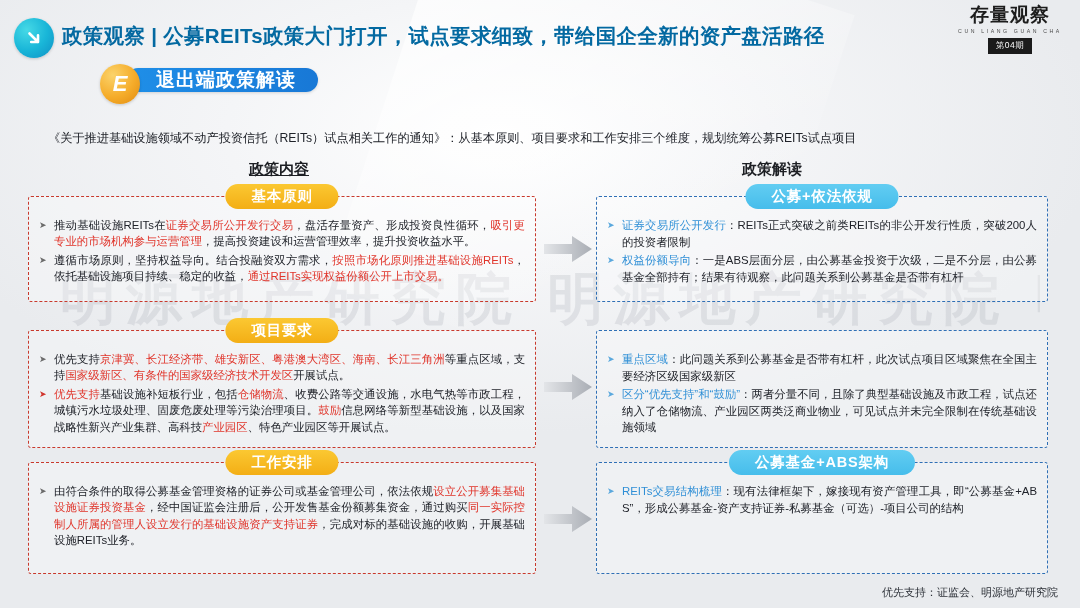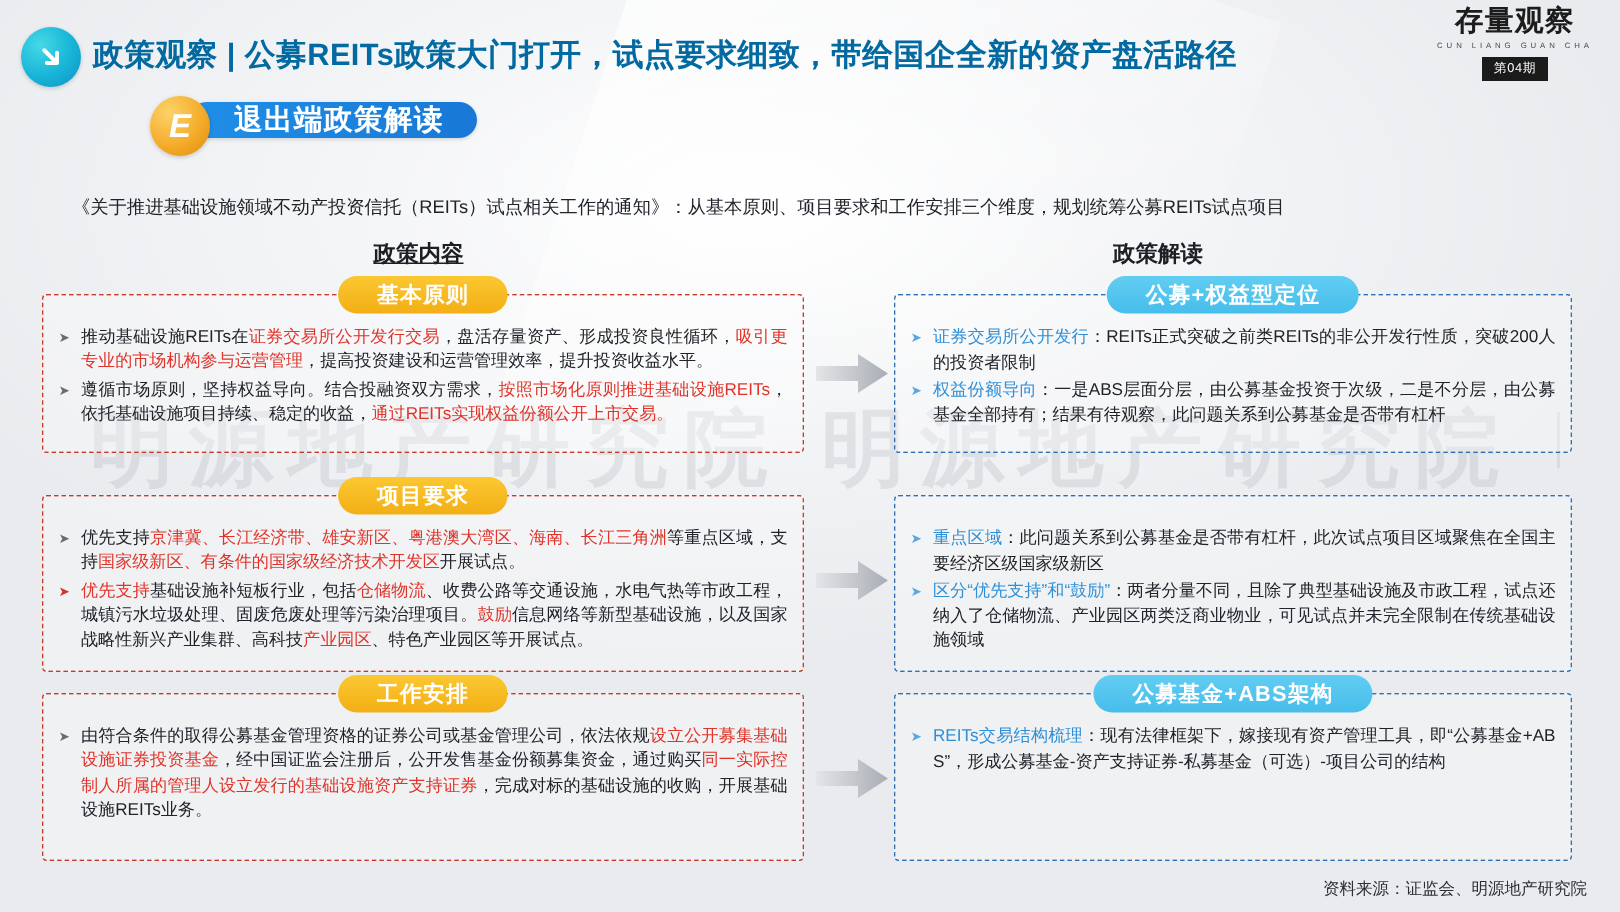--- a/index.html
+++ b/index.html
@@ -219,21 +219,21 @@
         <linearGradient id="ag3" x1="0" y1="0" x2="1" y2="0">
       <stop offset="0%" stop-color="#e3e5e8"></stop>
           <stop offset="100%" stop-color="#a9adb4"></stop>
     </linearGradient>
       </defs>
     <path d="M0 8 H28 V0 L48 13 L28 26 V18 H0 Z" fill="url(#ag3)"></path>
   </svg>
 </div>
 
 <div class="panel right p1">
-  <div class="pill blue">公募+权益型定位</div>
+  <div class="pill blue">公募+依法依规</div>
   <div class="items">
       <div class="item">
         <p><span class="b">证券交易所公开发行</span><span>：REITs正式突破之前类REITs的非公开发行性质，突破200人的投资者限制</span></p>
       </div>
       <div class="item">
         <p><span class="b">权益份额导向</span><span>：一是ABS层面分层，由公募基金投资于次级，二是不分层，由公募基金全部持有；结果有待观察，此问题关系到公募基金是否带有杠杆</span></p>
       </div>
     </div>
 </div>
 <div class="panel right p2">
@@ -248,13 +248,13 @@
 </div>
 <div class="panel right p3">
   <div class="pill blue">公募基金+ABS架构</div>
   <div class="items">
       <div class="item">
         <p><span class="b">REITs交易结构梳理</span><span>：现有法律框架下，嫁接现有资产管理工具，即“公募基金+ABS”，形成公募基金-资产支持证券-私募基金（可选）-项目公司的结构</span></p>
       </div>
     </div>
 </div>
 
-<div class="footer">资料来源：证监会、明源地产研究院</div>
+<div class="footer">优先支持：证监会、明源地产研究院</div>
 
 </body></html>

